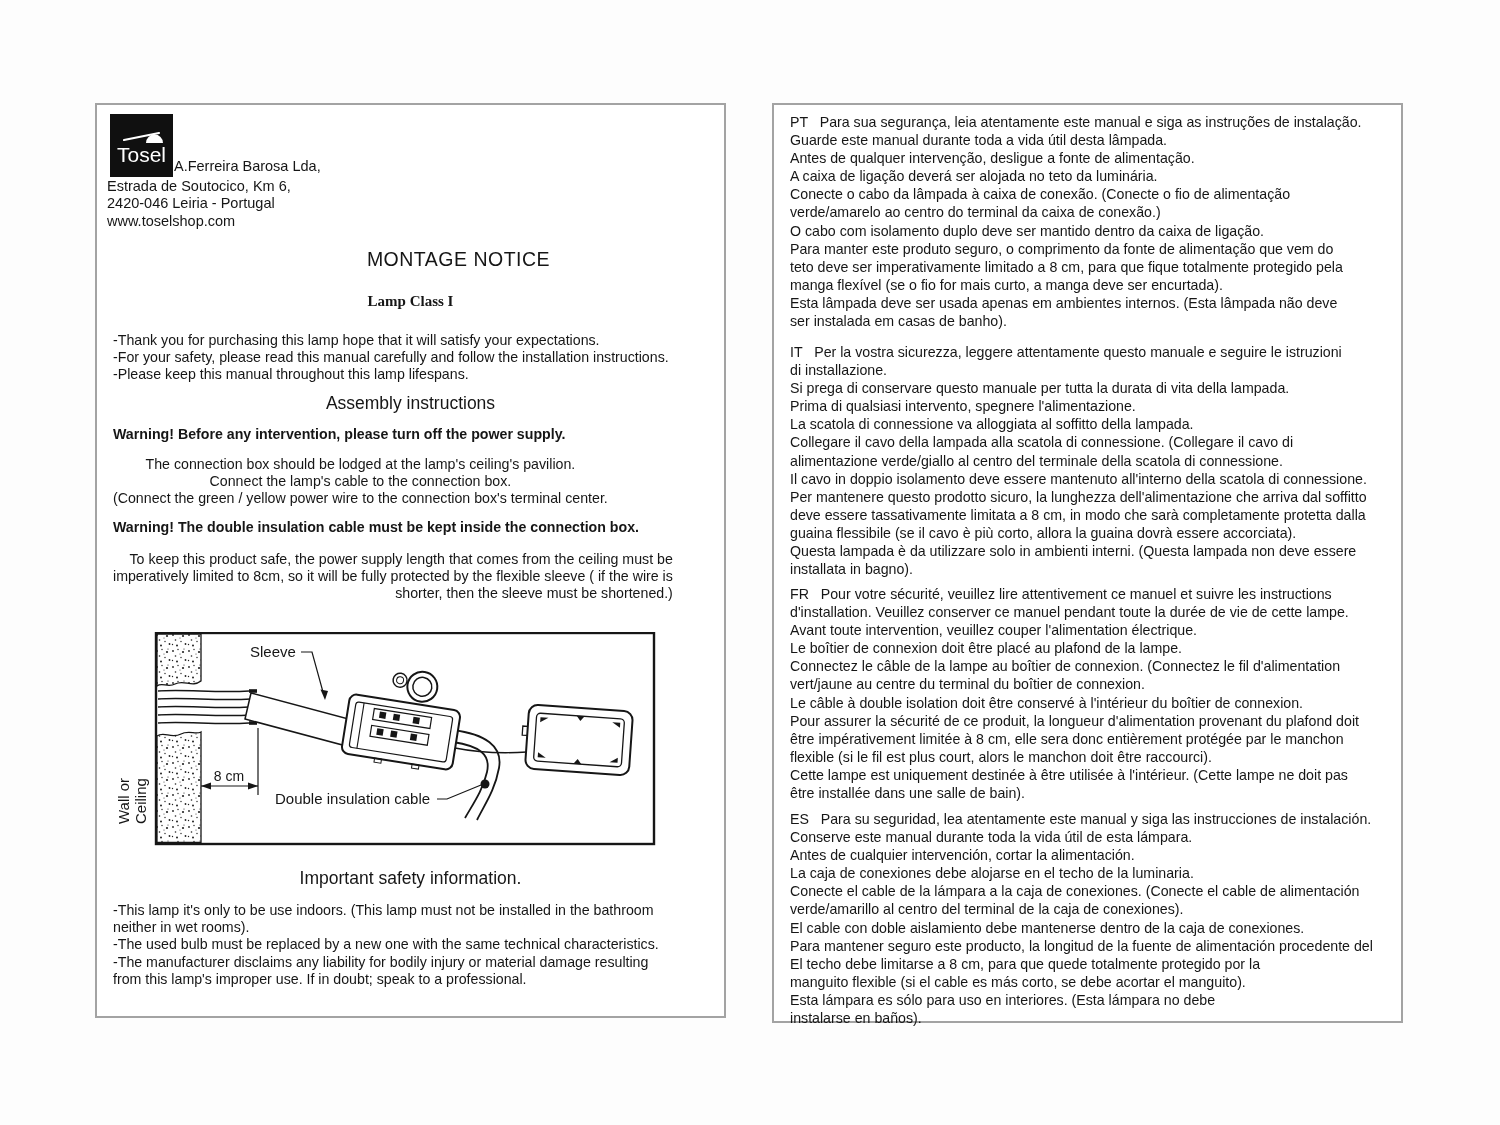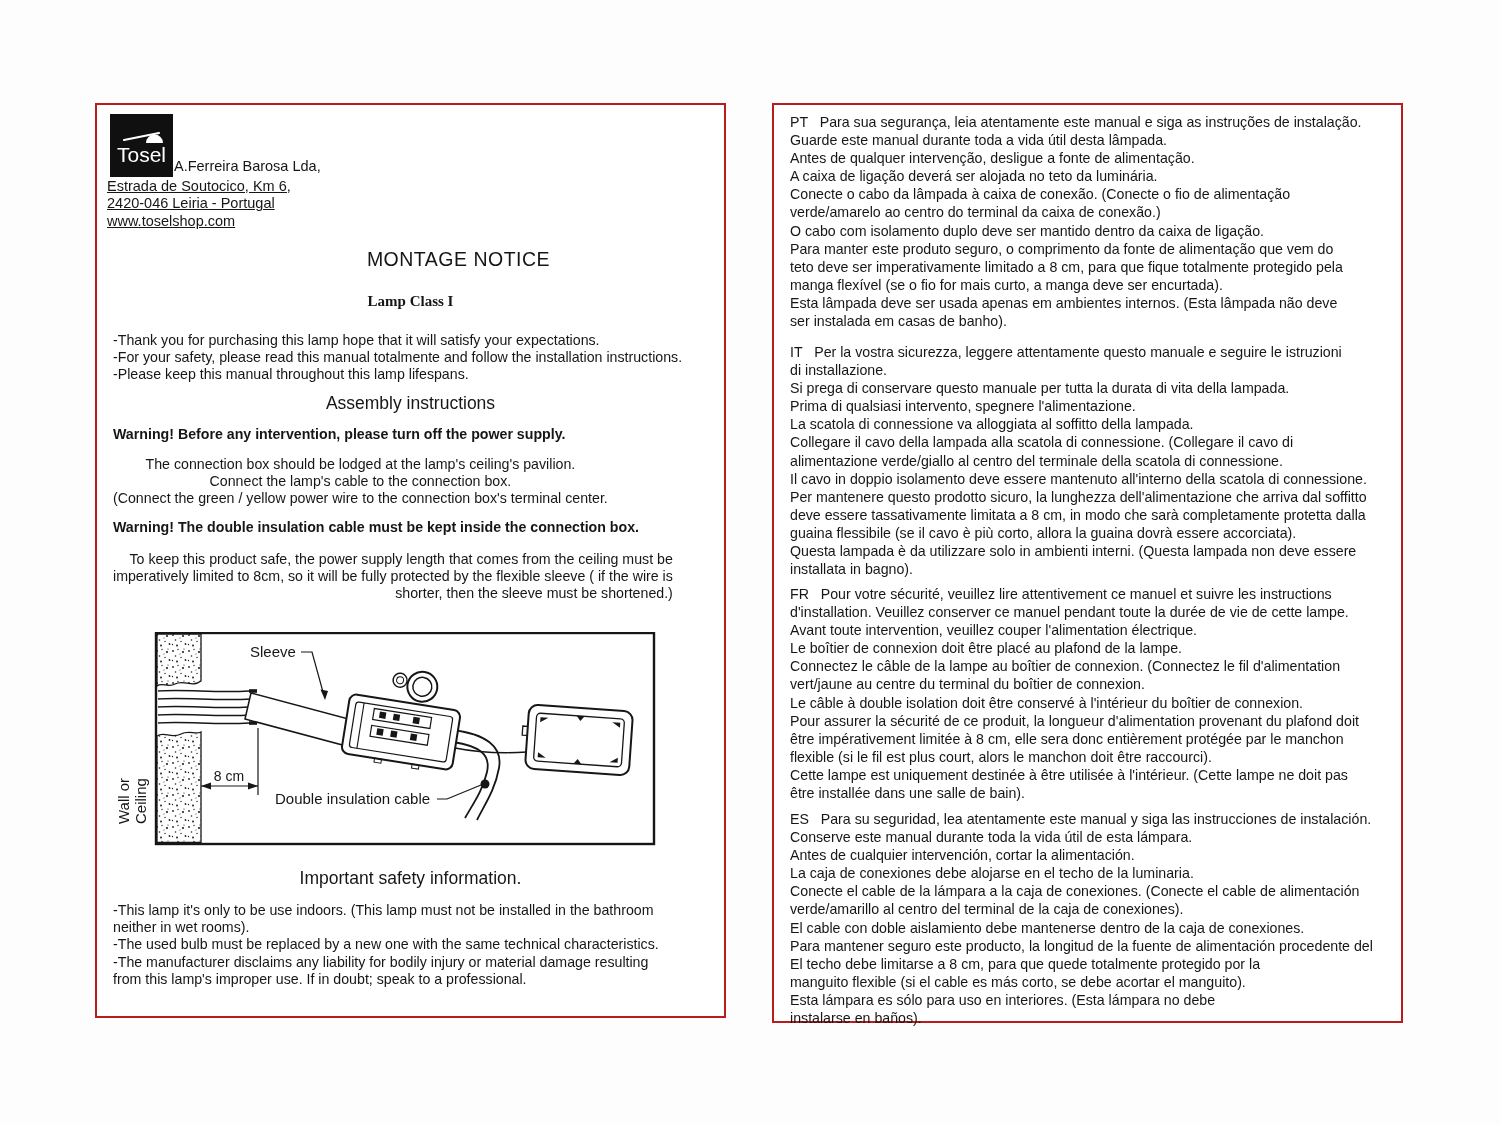--- a/index.html
+++ b/index.html
@@ -1,27 +1,27 @@
 <!DOCTYPE html>
 <html><head>
 <meta charset="utf-8">
 <style>
   html,body{margin:0;padding:0;background:#ffffff;}
   .canvas{position:relative;width:1500px;height:1125px;background:#fdfdfd;overflow:hidden;
           font-family:"Liberation Sans",sans-serif;color:#161616;}
-  .page{position:absolute;background:#fff;border:2px solid #b91c1c;}
+  .page{position:absolute;background:#fff;border:2px solid #a3a3a3;}
   .page-left{left:95px;top:103px;width:627px;height:911px;}
   .page-right{left:772px;top:103px;width:627px;height:916px;}
   .block{position:absolute;margin:0;font-size:14.2px;line-height:17.2px;white-space:pre;color:#161616;}
   .bold{font-weight:bold;}
   .h-center{position:absolute;left:0;width:100%;text-align:center;margin:0;font-weight:normal;color:#161616;}
 
   .logo{position:absolute;left:13px;top:9px;width:63px;height:63px;background:#fef9c3;}
   .company{position:absolute;left:77px;top:53px;font-size:14.5px;}
-  .addr{position:absolute;left:10px;top:73px;font-size:14.5px;line-height:17.3px;white-space:pre;text-decoration:underline;}
+  .addr{position:absolute;left:10px;top:73px;font-size:14.5px;line-height:17.3px;white-space:pre;}
 
   .title{top:143px;font-size:19.5px;letter-spacing:0.5px;padding-left:48px;}
   .subtitle{top:188px;font-size:15px;font-weight:bold;font-family:Liberation Serif, serif;}
   .intro{left:16px;top:227px;}
   .h-assembly{top:288px;font-size:17.5px;}
   .warning1{left:16px;top:321px;}
   .para1{left:16px;top:351px;text-align:center;}
   .warning2{left:16px;top:414px;}
   .para2{left:16px;top:446px;text-align:right;}
   .diagram{position:absolute;left:16px;top:527px;}
@@ -55,21 +55,21 @@
 
     <div class="company">A.Ferreira Barosa Lda,</div>
     <div class="addr">Estrada de Soutocico, Km 6,
 2420-046 Leiria - Portugal
 www.toselshop.com</div>
 
     <h1 class="h-center title">MONTAGE NOTICE</h1>
     <h2 class="h-center subtitle">Lamp Class I</h2>
 
     <p class="block intro">-Thank you for purchasing this lamp hope that it will satisfy your expectations.
--For your safety, please read this manual totalmente and follow the installation instructions.
+-For your safety, please read this manual carefully and follow the installation instructions.
 -Please keep this manual throughout this lamp lifespans.</p>
 
     <h3 class="h-center h-assembly">Assembly instructions</h3>
     <p class="block bold warning1">Warning! Before any intervention, please turn off the power supply.</p>
     <p class="block para1">The connection box should be lodged at the lamp's ceiling's pavilion.
 Connect the lamp's cable to the connection box.
 (Connect the green / yellow power wire to the connection box's terminal center.</p>
     <p class="block bold warning2">Warning! The double insulation cable must be kept inside the connection box.</p>
     <p class="block para2">To keep this product safe, the power supply length that comes from the ceiling must be
 imperatively limited to 8cm, so it will be fully protected by the flexible sleeve ( if the wire is

